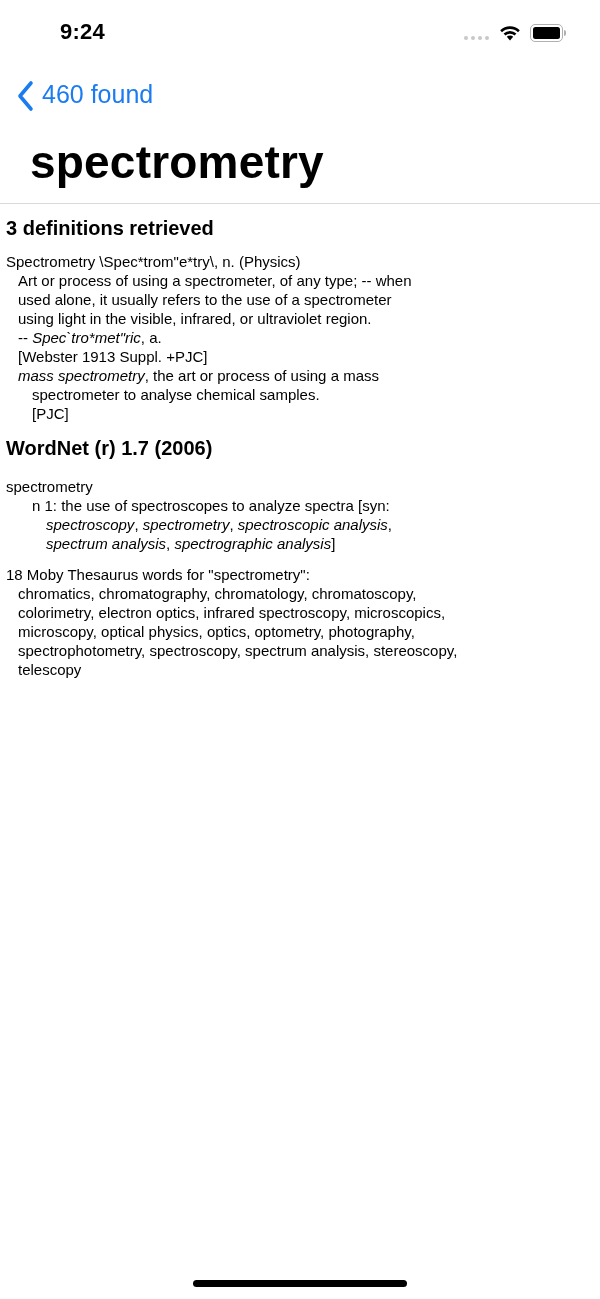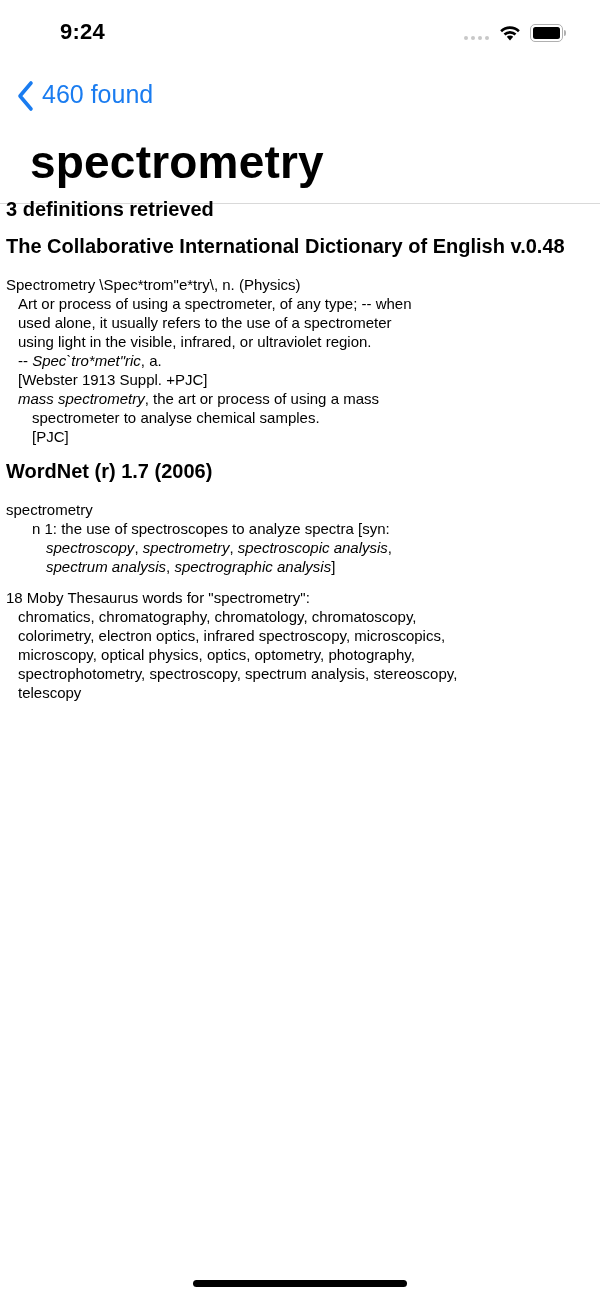--- a/index.html
+++ b/index.html
@@ -41,21 +41,21 @@
     .chevron-left-icon { width: 20px; height: 32px; margin-right: 6px; }
     .nav-back-label { font-size: 25px; }
     .page-title {
       position: absolute; left: 30px; top: 135px;
       font-size: 46px; font-weight: bold; letter-spacing: 0.2px;
     }
     .divider {
       position: absolute; left: 0; top: 203px; width: 600px; height: 1px; background: #d9d9d9;
     }
     .content {
-      position: absolute; left: 6px; top: 195px; width: 590px;
+      position: absolute; left: 6px; top: 214px; width: 590px;
     }
     .summary {
       font-size: 20px; font-weight: bold; line-height: 28px; margin-bottom: 10px;
     }
     .source-heading {
       font-size: 20px; font-weight: bold; line-height: 26px; margin-bottom: 16px;
     }
     .entry {
       font-size: 15px; line-height: 19px; margin-bottom: 12px; white-space: pre;
     }
@@ -100,21 +100,20 @@
   <span class="nav-back-label">460 found</span>
 </div>
 
 <h1 class="page-title">spectrometry</h1>
 
 <div class="divider"></div>
 
 <div class="content">
   <div class="summary">3 definitions retrieved</div>
   <div id="sources">
-      <div class="source-heading">The Collaborative International Dictionary of English v.0.48</div>
       <div class="entry"><div><span>Spectrometry \Spec*trom"e*try\, n. (Physics)</span></div><div class="i1"><span>Art or process of using a spectrometer, of any type; -- when</span></div><div class="i1"><span>used alone, it usually refers to the use of a spectrometer</span></div><div class="i1"><span>using light in the visible, infrared, or ultraviolet region.</span></div><div class="i1"><span>-- </span><em>Spec`tro*met"ric</em><span>, a.</span></div><div class="i1"><span>[Webster 1913 Suppl. +PJC]</span></div><div class="i1"><em>mass spectrometry</em><span>, the art or process of using a mass</span></div><div class="i2"><span>spectrometer to analyse chemical samples.</span></div><div class="i2"><span>[PJC]</span></div></div>
       <div class="source-heading">WordNet (r) 1.7 (2006)</div>
       <div class="entry"><div><span>spectrometry</span></div><div class="i2"><span>n 1: the use of spectroscopes to analyze spectra [syn:</span></div><div class="i3"><em>spectroscopy</em><span>, </span><em>spectrometry</em><span>, </span><em>spectroscopic analysis</em><span>,</span></div><div class="i3"><em>spectrum analysis</em><span>, </span><em>spectrographic analysis</em><span>]</span></div></div>
       <div class="entry"><div><span>18 Moby Thesaurus words for "spectrometry":</span></div><div class="i1"><span>chromatics, chromatography, chromatology, chromatoscopy,</span></div><div class="i1"><span>colorimetry, electron optics, infrared spectroscopy, microscopics,</span></div><div class="i1"><span>microscopy, optical physics, optics, optometry, photography,</span></div><div class="i1"><span>spectrophotometry, spectroscopy, spectrum analysis, stereoscopy,</span></div><div class="i1"><span>telescopy</span></div></div>
     </div>
 </div>
 
 <div class="home-indicator"></div>
 
 </body></html>

